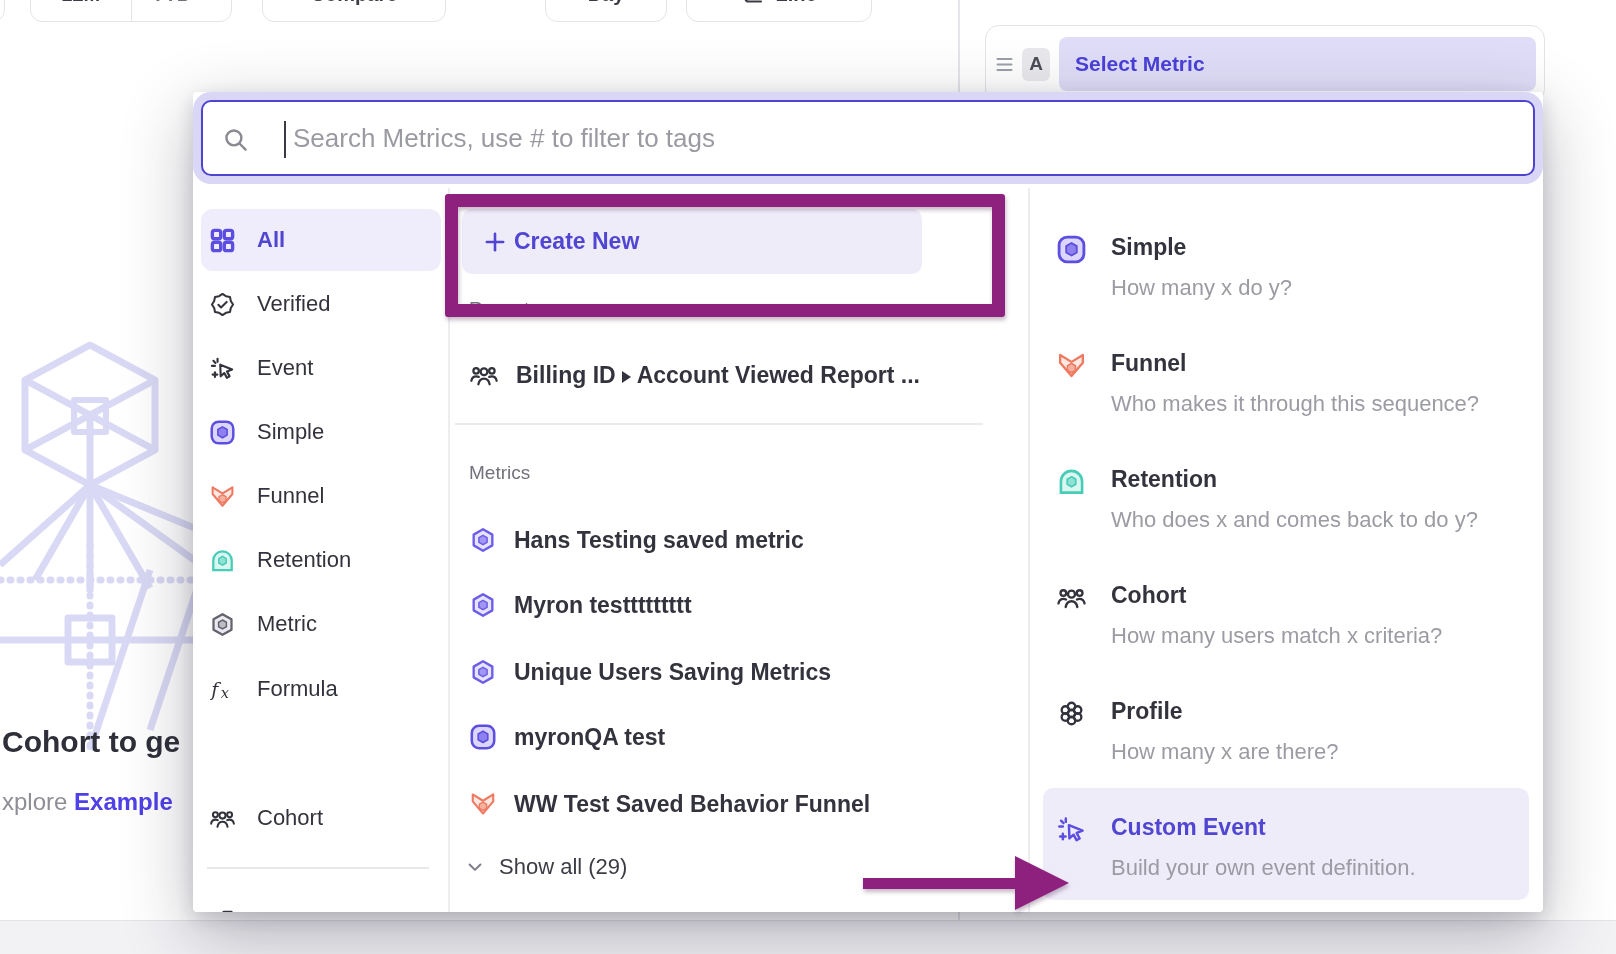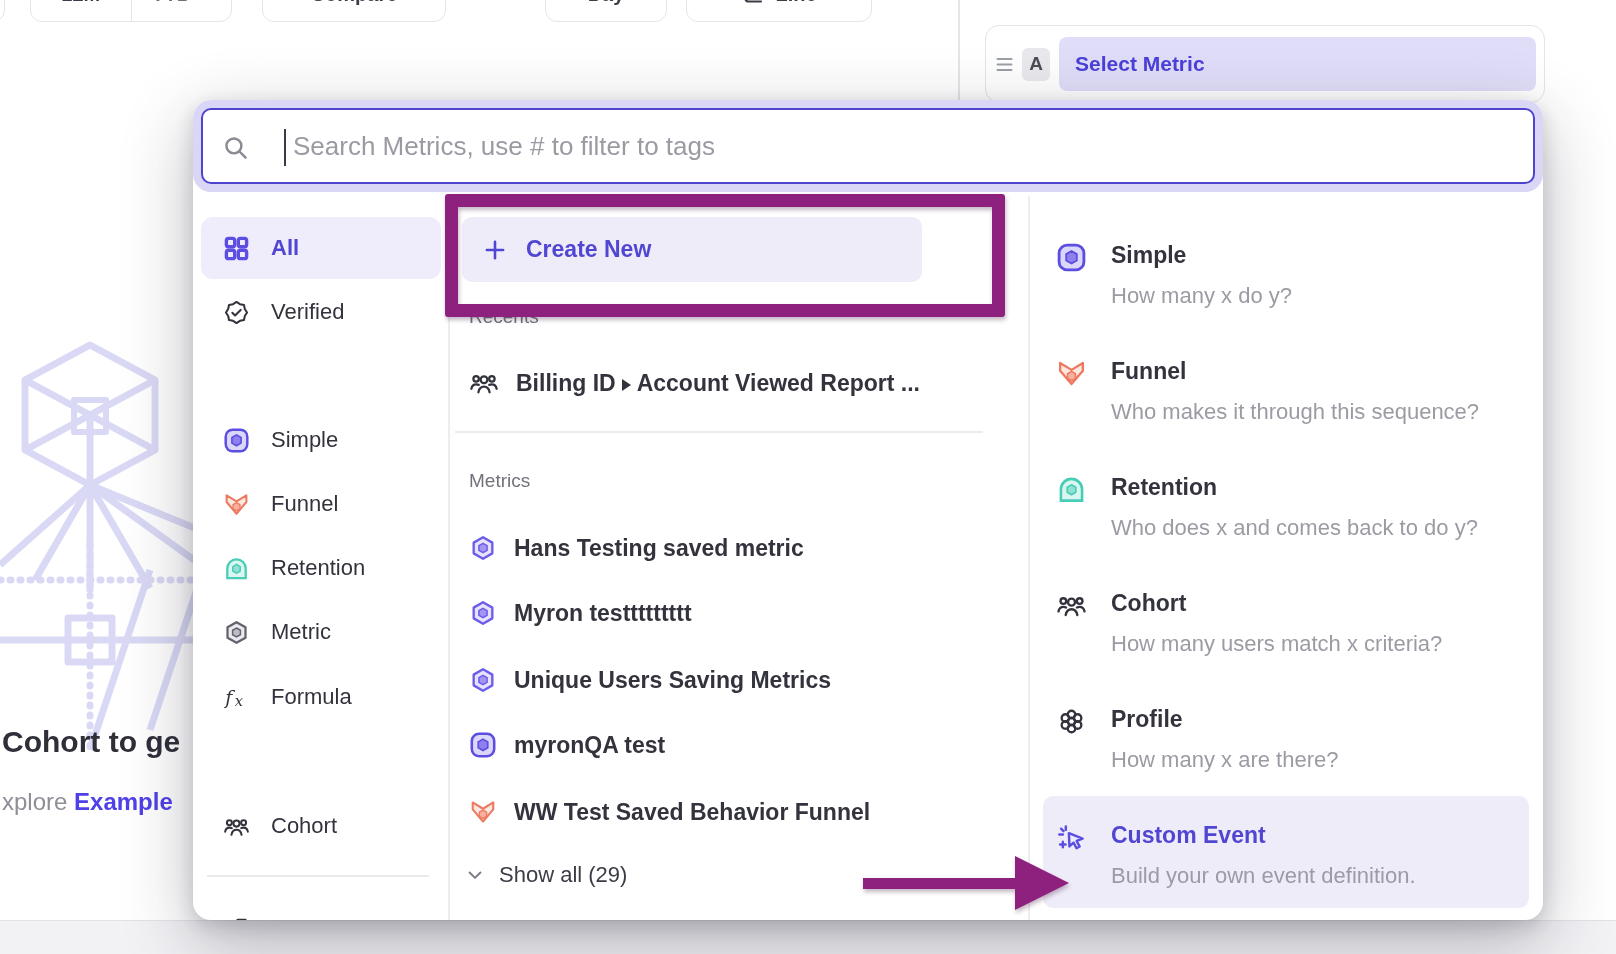--- a/index.html
+++ b/index.html
@@ -26,42 +26,42 @@
           font-size:19px;font-weight:700;color:#4c4c56;flex:none;}
   .sm-pill{flex:1;height:54px;background:#e0ddf8;border-radius:8px;display:flex;align-items:center;padding-left:16px;
            font-size:21px;font-weight:700;color:#4b40d9;}
 
   .wireframe{position:absolute;left:0;top:330px;z-index:0;}
   .bg-heading{position:absolute;left:2px;top:725px;font-size:30px;font-weight:700;color:#2f2f3a;white-space:nowrap;z-index:1;}
   .bg-link{position:absolute;left:2px;top:788px;font-size:24px;color:#8e8e97;white-space:nowrap;z-index:1;}
   .bg-link .lnk{color:#4f41e8;font-weight:700;}
 
   
-  .modal{position:absolute;left:193px;top:100px;width:1350px;height:820px;background:#fff;border-radius:18px;overflow:hidden;
+  .modal{position:absolute;left:193px;top:92px;width:1350px;height:820px;background:#fff;border-radius:4px;overflow:hidden;
          box-shadow:0 6px 18px rgba(30,30,50,.16), 0 22px 70px rgba(30,30,50,.30);z-index:10;}
   .search{position:absolute;left:8px;top:8px;width:1334px;height:76px;background:#fff;border:2px solid #4f44d0;border-radius:10px;
           box-shadow:0 0 0 8px #dad7f6;display:flex;align-items:center;}
   .search .sicon{position:absolute;left:19px;top:24px;width:28px;height:28px;color:#8a8a93;}
   .search .caret{position:absolute;left:81px;top:19px;width:2px;height:37px;background:#3a3a44;}
   .search input{position:absolute;left:88px;top:0;width:1230px;height:72px;border:none;outline:none;font-family:inherit;
                 font-size:26px;color:#33333d;background:transparent;}
   .search input::placeholder{color:#9a9aa3;}
 
   .coldiv{position:absolute;top:96px;width:1.5px;height:724px;background:#ededf0;}
   .hdiv{position:absolute;left:262px;top:331px;width:528px;height:1.5px;background:#ebebee;}
 
   .pill{position:absolute;left:8px;top:117px;width:240px;height:62px;background:#efecfb;border-radius:12px;}
-  .srow{position:absolute;left:0;width:254px;height:62px;display:flex;align-items:center;gap:21px;padding-left:30px;
+  .srow{position:absolute;left:0;width:254px;height:62px;display:flex;align-items:center;gap:21px;padding-left:16px;
         font-size:22px;font-weight:500;color:#33333d;cursor:pointer;}
   .srow .icon{width:27px;height:27px;flex:none;}
   .srow.sel{color:#5146d2;font-weight:700;}
   .sdiv{position:absolute;left:14px;top:775px;width:222px;height:1.5px;background:#e9e9ec;}
 
   .create{position:absolute;left:269px;top:117px;width:460px;height:65px;background:#efecfa;border-radius:10px;
-          display:flex;align-items:center;gap:18px;padding-left:20px;font-size:23px;font-weight:700;color:#5146d2;cursor:pointer;}
+          display:flex;align-items:center;gap:6px;padding-left:20px;font-size:23px;font-weight:700;color:#5146d2;cursor:pointer;}
   .create .icon{width:26px;height:26px;color:#5146d2;}
   .slabel{position:absolute;left:276px;font-size:19px;font-weight:500;color:#72727c;}
   .mrow{position:absolute;left:276px;height:40px;display:flex;align-items:center;gap:17px;
         font-size:23px;font-weight:700;color:#33333d;cursor:pointer;white-space:nowrap;}
   .mrow .icon{width:28px;height:28px;flex:none;}
   .tri{width:0;height:0;border-left:9px solid #33333d;border-top:6px solid transparent;border-bottom:6px solid transparent;
        display:inline-block;margin:0 6px;}
   .showall{position:absolute;left:272px;top:757px;height:36px;display:flex;align-items:center;gap:14px;
            font-size:22px;font-weight:500;color:#3c3c46;cursor:pointer;}
   .showall .icon{width:20px;height:20px;color:#7e7e88;}
@@ -277,20 +277,26 @@
           <use href="#i-grid"></use>
         </svg>
       <span>All</span>
     </div>
     <div class="srow" style="top:181px;">
       <svg class="icon">
           <use href="#i-verified"></use>
         </svg>
       <span>Verified</span>
     </div>
+    <div class="srow" style="top:245px;">
+      <svg class="icon">
+          <use href="#i-event"></use>
+        </svg>
+      <span>Event</span>
+    </div>
     <div class="srow" style="top:309px;">
       <svg class="icon">
           <use href="#i-simple"></use>
         </svg>
       <span>Simple</span>
     </div>
     <div class="srow" style="top:373px;">
       <svg class="icon">
           <use href="#i-funnel"></use>
         </svg>

